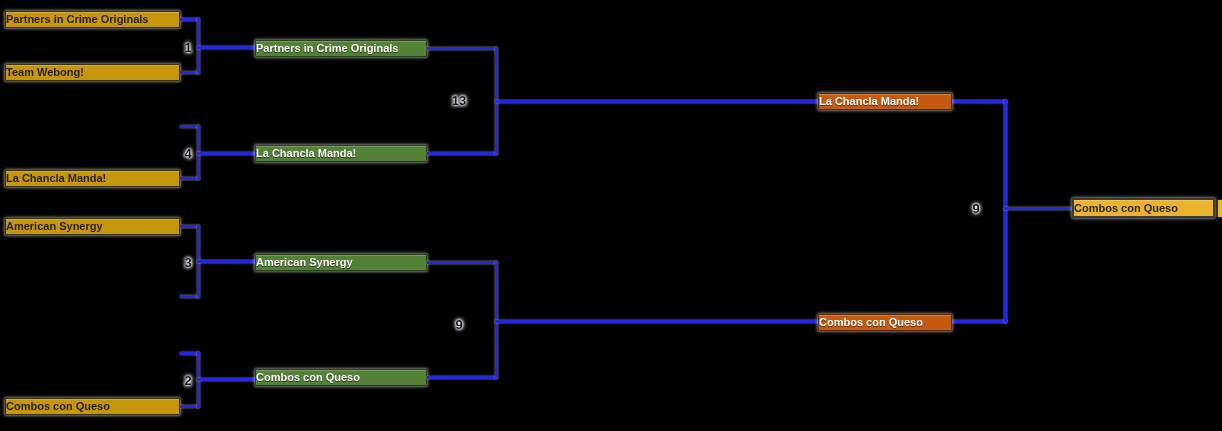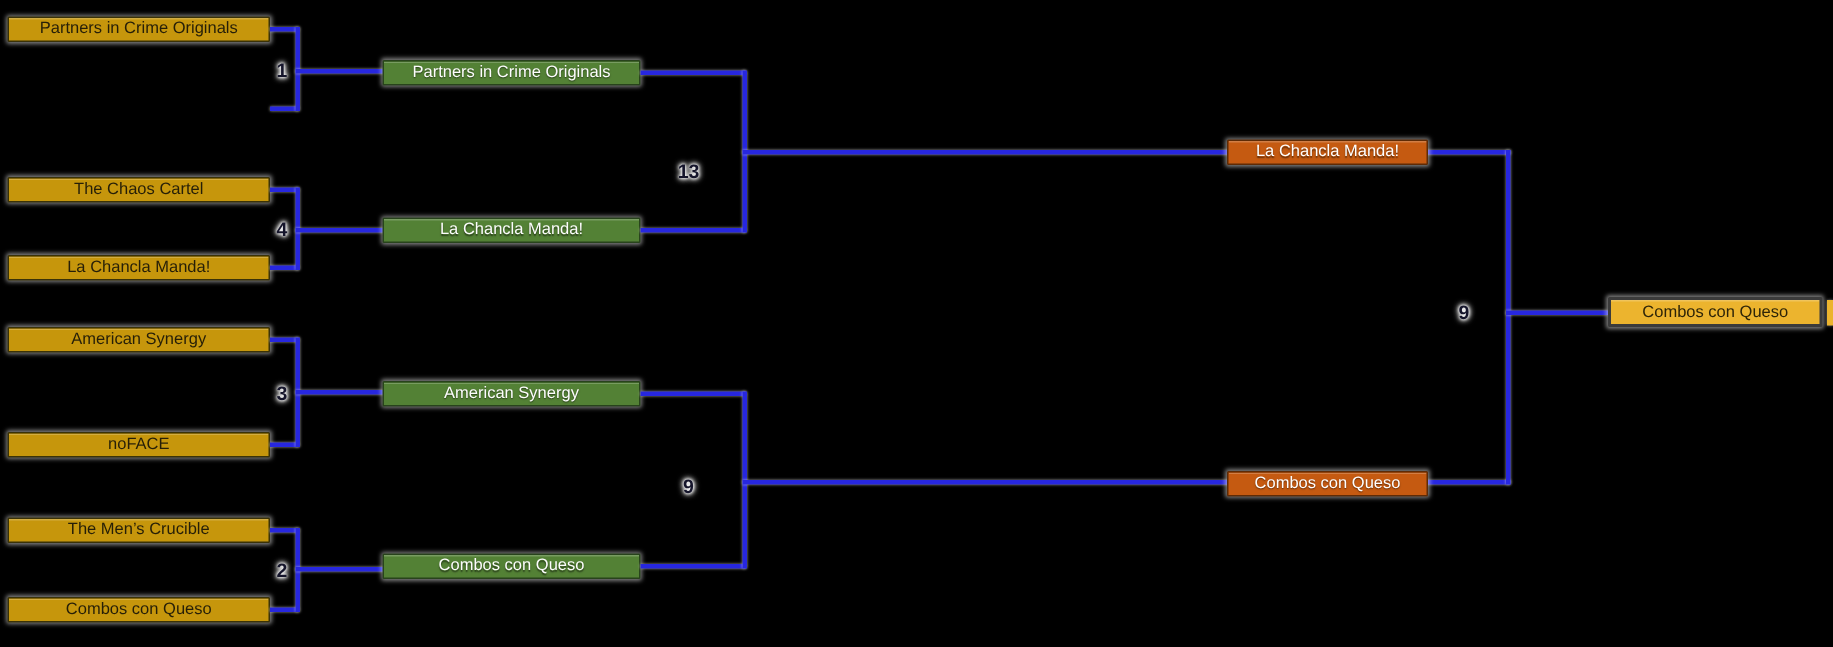--- a/index.html
+++ b/index.html
@@ -4,21 +4,21 @@
 <style>
   html,body { margin:0; padding:0; background:#000; }
   .stage {
     position:relative; width:1222px; height:431px;
     background:var(--background,#000);
     font-family:"Liberation Sans",sans-serif;
     overflow:hidden;
   }
   .tb {
     position:absolute; box-sizing:border-box; height:17px;
-    font-weight:normal; font-size:11px; text-align:center; line-height:15px;
+    font-weight:bold; font-size:11px; text-align:left; line-height:15px;
     border:1px solid #3a3208; border-radius:1px; white-space:nowrap; overflow:hidden;
     box-shadow:0 0 3px 1px rgba(255,255,255,0.5), inset 0 1px 0 rgba(255,255,255,0.22);
   }
   .r1 { left:5px; width:175px; background:var(--round1-box,#C6960C); color:#261f08; }
   .r2 { left:255px; width:172px; background:var(--round2-box,#538135); color:#fdfdfd;
         border-color:#28431c; text-shadow:0 1px 1px rgba(0,0,0,0.55); }
   .r3 { left:818px; width:134px; background:var(--round3-box,#C55A11); color:#ffffff;
         border-color:#5e2b06; text-shadow:0 1px 1px rgba(0,0,0,0.55); }
   .champ { left:1072px; width:143px; height:20px; line-height:17px; font-size:11px;
         background:var(--champion-box,#ECB42E); color:#2e2508; border:2px solid #3b3b3b; }
@@ -33,25 +33,23 @@
     font-size:13px; font-weight:bold; color:var(--number-text,#15152B);
     text-shadow:0 0 2px #fff, 0 0 3px #fff, 0 0 4px #fff, 0 0 5px #fff;
   }
 </style>
 </head>
 <body>
 
 <div class="stage">
 
   <div class="tb r1" style="top:11px">Partners in Crime Originals</div>
-  <div class="tb r1" style="top:118px">The Chaos Cartel</div>
+  <div class="tb r1" style="top:64px">Team Webong!</div>
   <div class="tb r1" style="top:170px">La Chancla Manda!</div>
   <div class="tb r1" style="top:218px">American Synergy</div>
-  <div class="tb r1" style="top:288px">noFACE</div>
-  <div class="tb r1" style="top:345px">The Men’s Crucible</div>
   <div class="tb r1" style="top:398px">Combos con Queso</div>
 
   <div class="ln ln-h" style="left:180px;top:18px;width:19px"></div>
   <div class="ln ln-h" style="left:180px;top:71px;width:19px"></div>
   <div class="ln ln-v" style="left:197px;top:18px;height:56px"></div>
   <div class="ln ln-h" style="left:197px;top:46px;width:60px"></div>
 
   <div class="ln ln-h" style="left:180px;top:125px;width:19px"></div>
   <div class="ln ln-h" style="left:180px;top:177px;width:19px"></div>
   <div class="ln ln-v" style="left:197px;top:125px;height:55px"></div>
@@ -82,21 +80,21 @@
   <div class="ln ln-v" style="left:495px;top:47px;height:108px"></div>
   <div class="ln ln-h" style="left:495px;top:100px;width:325px"></div>
   <div class="ln ln-h" style="left:950px;top:100px;width:57px"></div>
 
   <div class="ln ln-h" style="left:427px;top:261px;width:70px"></div>
   <div class="ln ln-h" style="left:427px;top:376px;width:70px"></div>
   <div class="ln ln-v" style="left:495px;top:261px;height:118px"></div>
   <div class="ln ln-h" style="left:495px;top:320px;width:325px"></div>
   <div class="ln ln-h" style="left:950px;top:320px;width:57px"></div>
 
-  <div class="num" style="left:459px;top:114px">13</div>
+  <div class="num" style="left:459px;top:100px">13</div>
   <div class="num" style="left:459px;top:324px">9</div>
 
   <div class="tb r3" style="top:93px">La Chancla Manda!</div>
   <div class="tb r3" style="top:314px">Combos con Queso</div>
 
   <div class="ln ln-v" style="left:1004px;top:100px;height:223px"></div>
   <div class="ln ln-h" style="left:1004px;top:207px;width:68px"></div>
 
   <div class="num" style="left:976px;top:208px">9</div>
 

